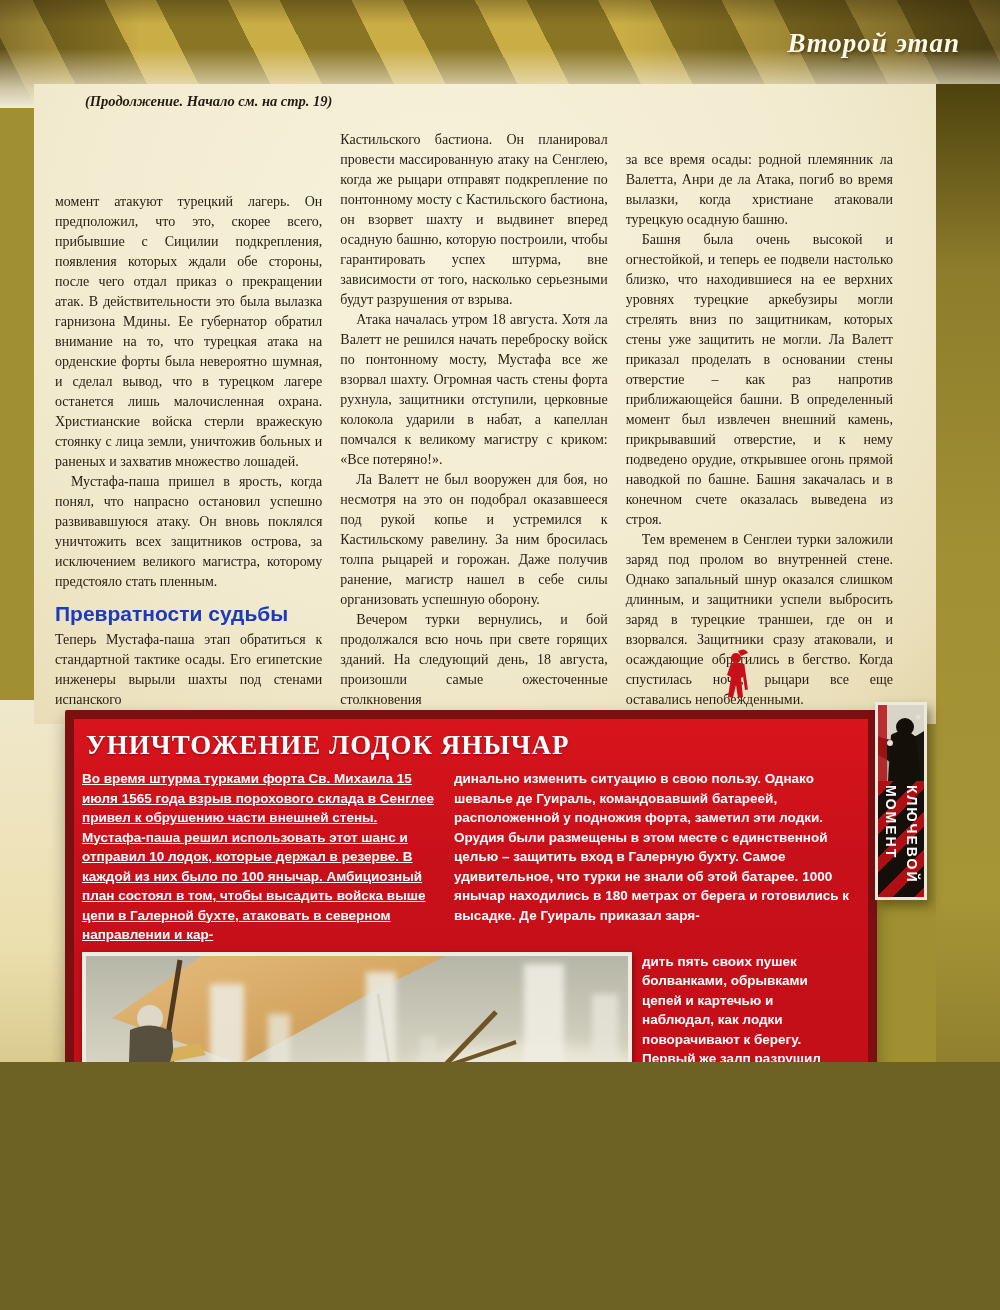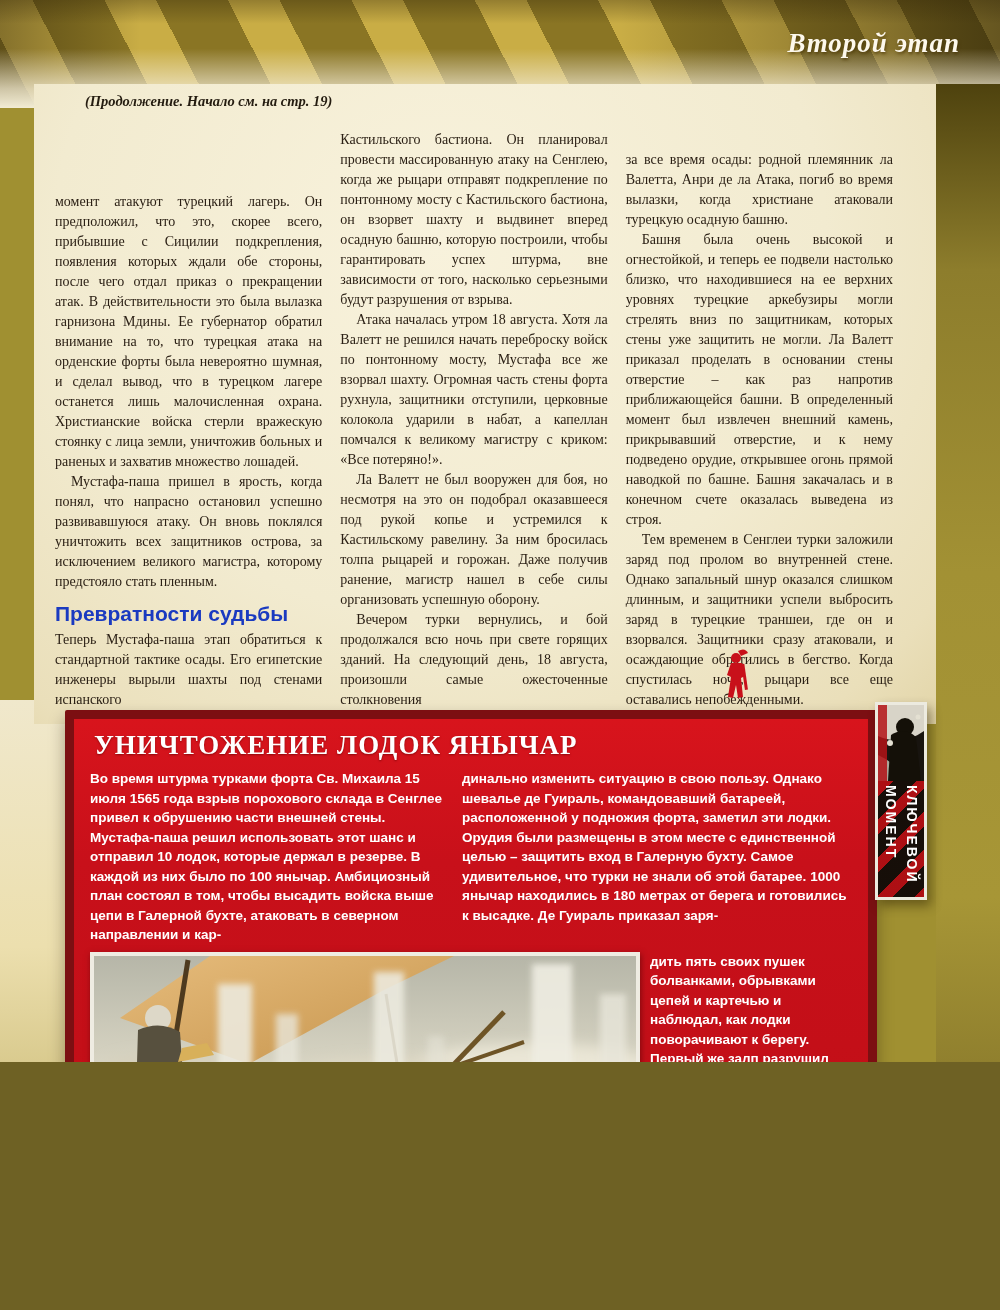--- a/index.html
+++ b/index.html
@@ -43,26 +43,26 @@
     text-align:justify; }
   .col p.ind { text-indent:16px; }
   .subhead { margin:10px 0 4px 0; color:#1a3ac0;
     font:bold 21px/24px "Liberation Sans", sans-serif; letter-spacing:0; }
   .soldier-icon { position:absolute; left:96px; top:498px; }
 
   
   .keybox { position:absolute; left:65px; top:710px; width:812px; height:528px;
     box-sizing:border-box; border:9px solid #7c0f12; border-radius:2px;
     background: linear-gradient(180deg, #d8141c 0%, #c8101a 28%, #c00e16 100%);
-    padding:8px 16px; box-shadow: 0 8px 16px rgba(30,20,0,.35); overflow:hidden; }
+    padding:8px 8px; box-shadow: 0 8px 16px rgba(30,20,0,.35); overflow:hidden; }
   .keybox-title { margin:2px 0 8px 4px; color:#ffffff;
     font:bold 27px/32px "Liberation Serif", serif; letter-spacing:1px;
     text-shadow:0 1px 2px rgba(90,0,0,.6); }
   .krow1 { display:flex; gap:12px; }
-  .kleft { width:360px; }
+  .kleft { width:360px;text-decoration:underline; }
   .kright { flex:1; }
   .kp { margin:0; color:#fff; font:bold 13.5px/19.5px "Liberation Sans", sans-serif;
     text-align:left; }
   .krow2 { display:flex; gap:10px; margin-top:7px; align-items:flex-start; }
   .imgframe { width:542px; height:272px; border:4px solid #efece2; background:#9aa08e;
     box-shadow: 1px 2px 6px rgba(60,0,0,.5); }
   .imgframe svg { display:block; }
   .knarrow { width:205px; }
 
   

